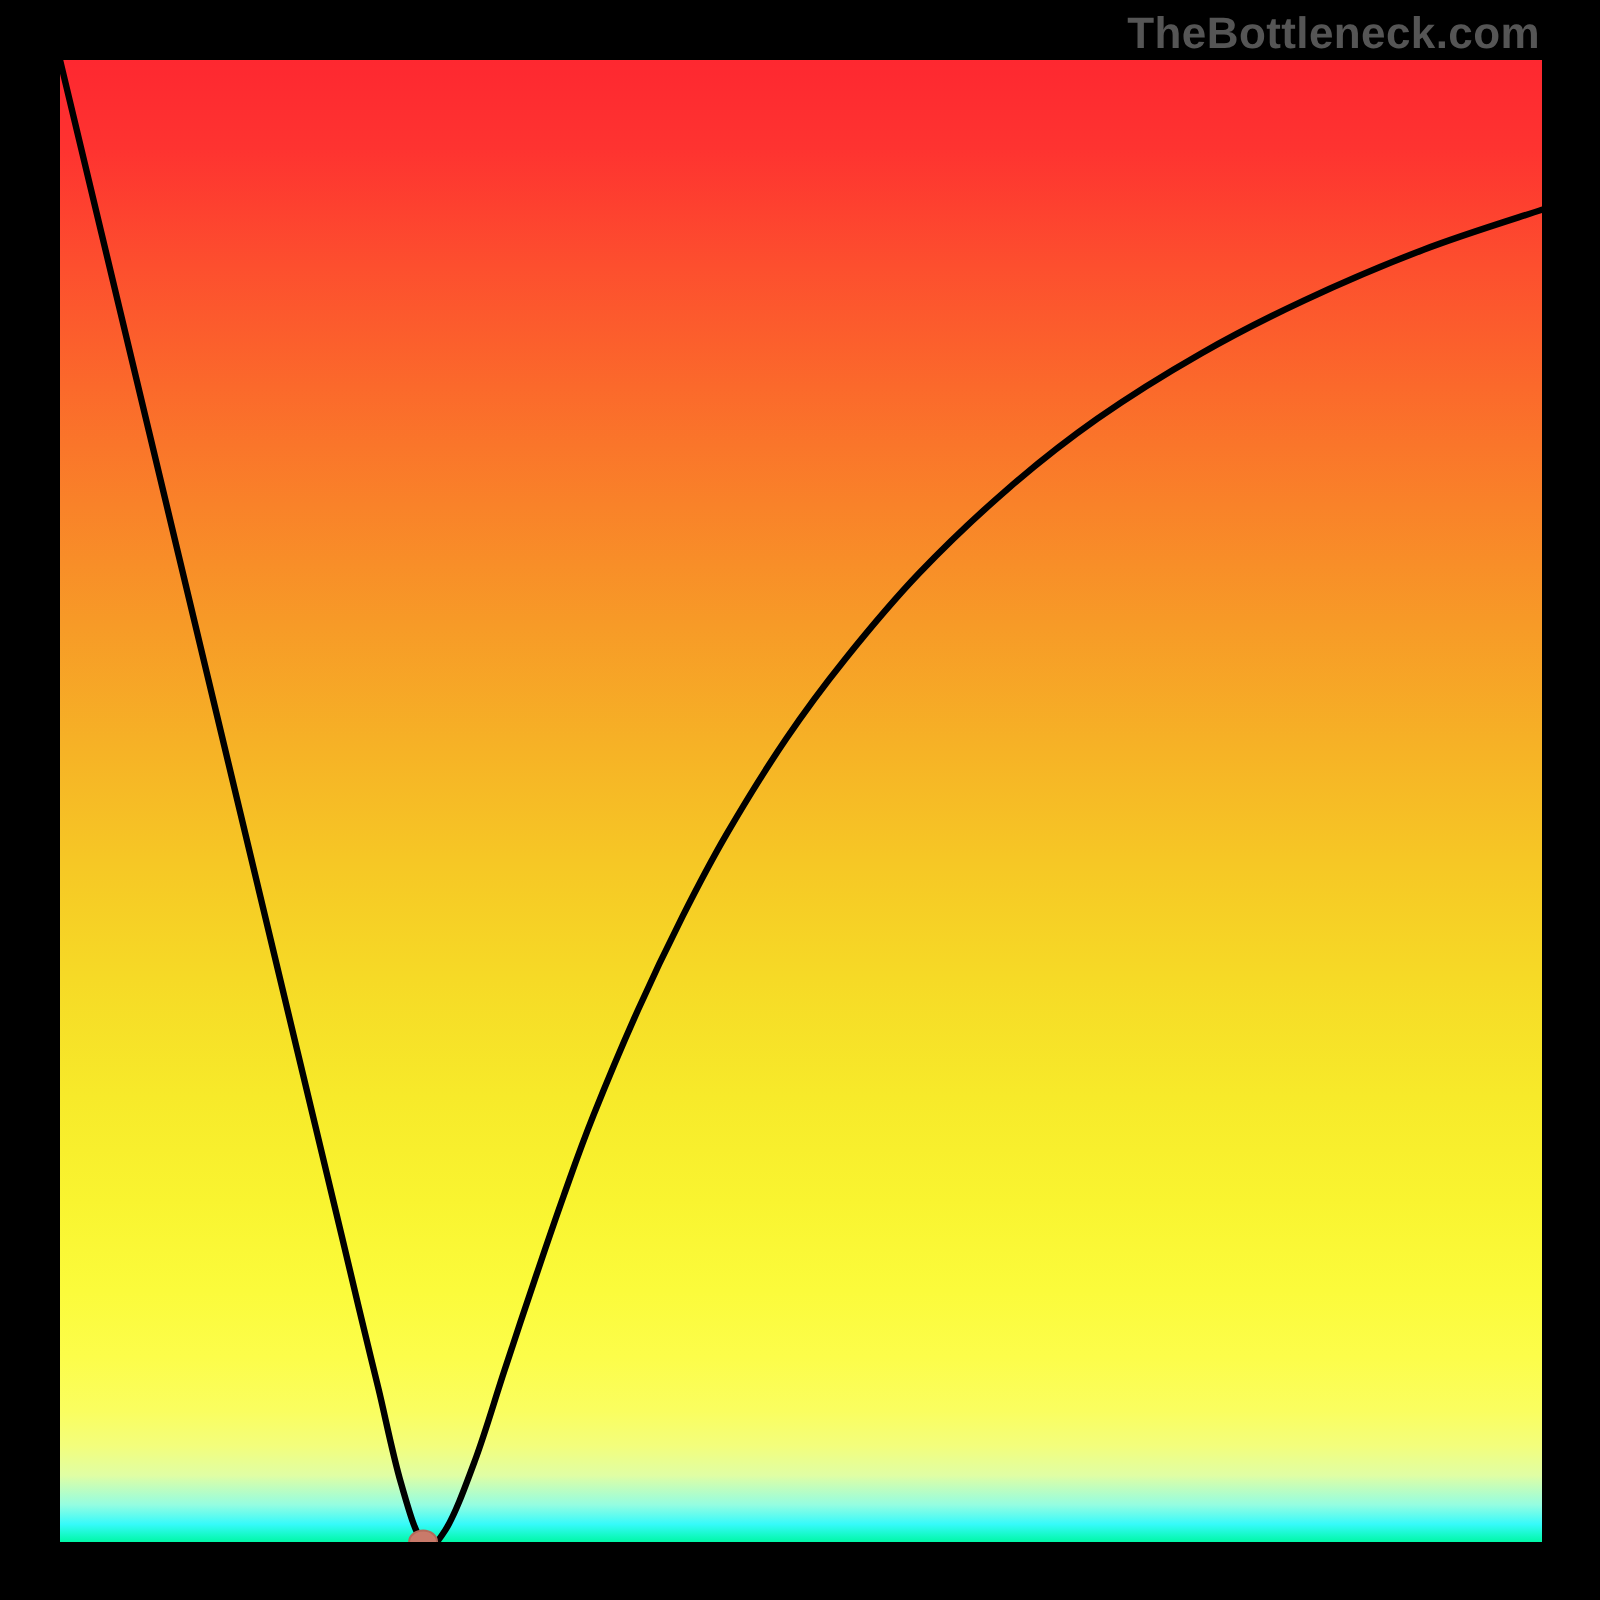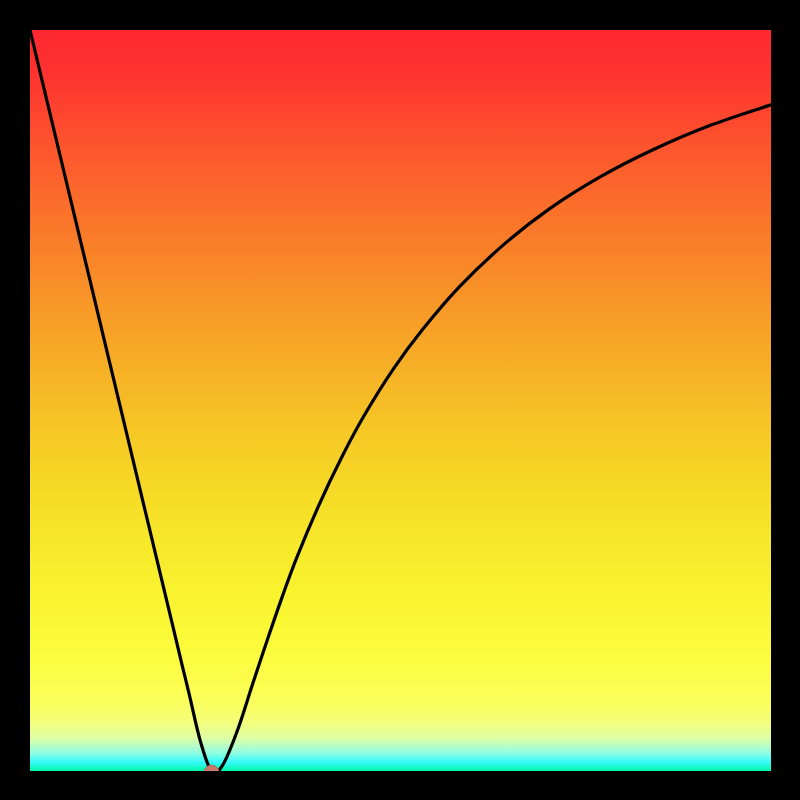--- a/index.html
+++ b/index.html
@@ -33,20 +33,21 @@
     font-weight: bold;
     color: #555;
     letter-spacing: 0.2px;
     z-index: 10;
   }
 </style>
 </head>
 <body>
 
 <div class="outer">
+  <div class="watermark">TheBottleneck.com</div>
   <div class="plot-area">
     <svg id="plot-svg" width="741" height="741" viewBox="0 0 741 741" preserveAspectRatio="none">
       <defs>
         <linearGradient id="bg-grad" x1="0" y1="0" x2="0" y2="1">
             <stop offset="0.00%" stop-color="#fe2830"></stop>
             <stop offset="6.00%" stop-color="#fe3330"></stop>
             <stop offset="14.00%" stop-color="#fd4f2e"></stop>
             <stop offset="22.00%" stop-color="#fb692b"></stop>
             <stop offset="30.00%" stop-color="#f98229"></stop>
             <stop offset="38.00%" stop-color="#f79a27"></stop>

